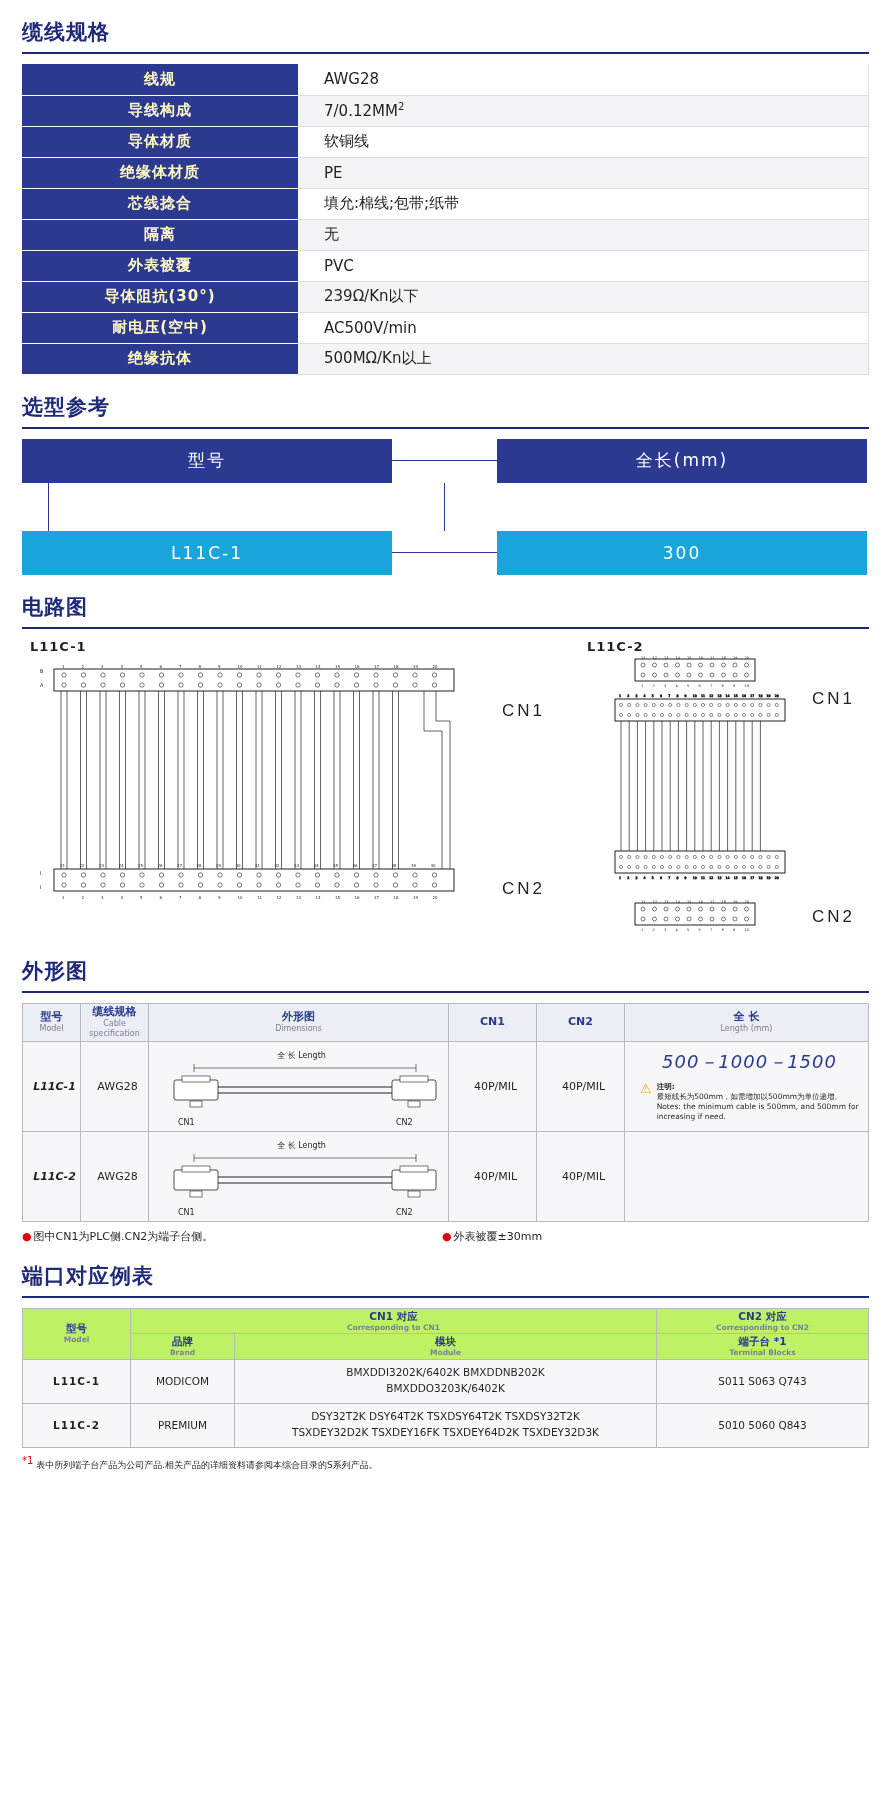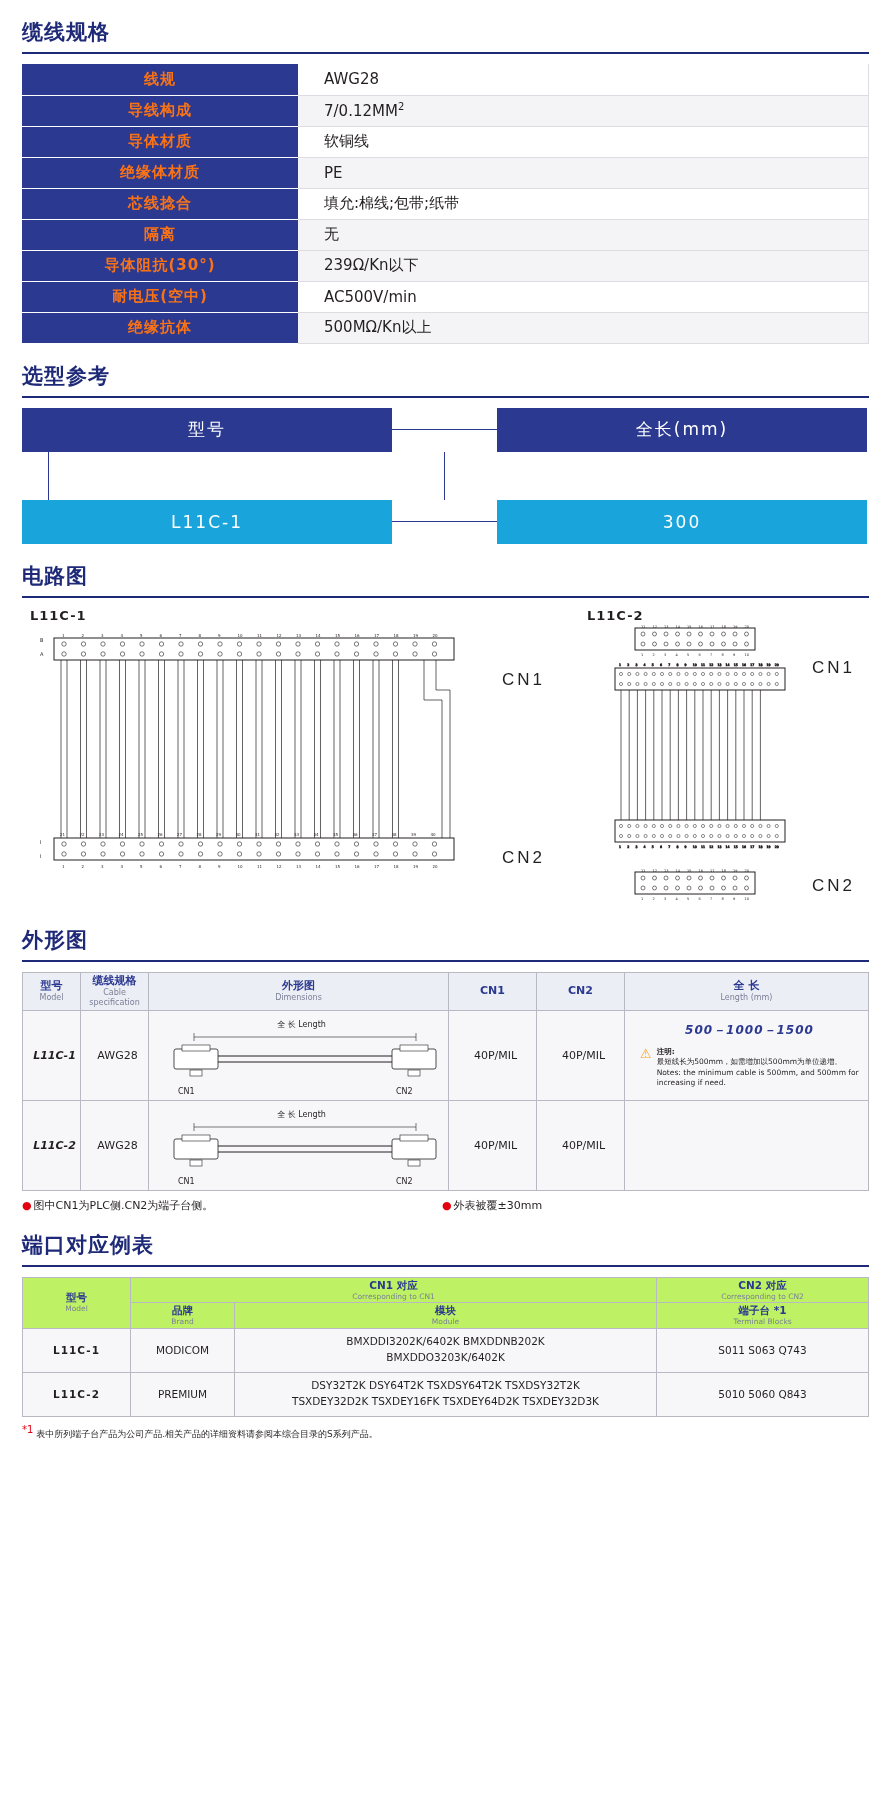--- a/index.html
+++ b/index.html
@@ -26,21 +26,21 @@
     width:100%;
     margin-bottom:10px;
   }
 
   
   table.spec { border-collapse:collapse; width:100%; table-layout:fixed; }
   table.spec td { height:31px; font-size:15px; }
   td.spec-k {
     width:276px;
     background:#2b3990;
-    color:#f97316;
+    color:#fef9c3;
     text-align:center;
     font-weight:bold;
     border-bottom:1px solid #ffffff;
     letter-spacing:1px;
   }
   td.spec-v {
     padding-left:26px;
     color:#231f20;
     border-bottom:1px solid #dcdce2;
     border-right:1px solid #dcdce2;
@@ -96,38 +96,38 @@
     background:#eceef5;
     color:#2b3990;
     font-weight:bold;
     height:38px;
     line-height:1.25;
   }
   table.dim th .en { display:block; font-weight:normal; font-size:8px; color:#7a8096; }
   table.dim td { height:90px; background:#f7f7f9;padding-left:7px; }
   td.model-c { font-style:italic; font-weight:bold; font-size:13px; color:#2b3990; background:#eceef5; }
   td.awg { font-size:12px; }
-  .len-big { font-style:italic; font-weight:bold; font-size:12px; color:#2b3990; letter-spacing:1px; }
+  .len-big { font-style:italic; font-weight:normal; font-size:18px; color:#2b3990; letter-spacing:1px; }
   .warn { display:flex; align-items:flex-start; gap:5px; margin-top:8px; padding:0 8px; text-align:left; }
   .warn .tri { color:#f6a21d; font-size:13px; line-height:1; }
   .warn .wtxt { font-size:7.5px; line-height:1.35; color:#231f20; }
   .warn .wtxt b { color:#231f20; }
 
   .legend { display:flex; margin-top:7px; font-size:11px; color:#231f20; }
   .legend .dot { color:#e3000f; margin-right:2px; }
   .legend .a { width:420px; }
 
   
   table.port { border-collapse:collapse; width:100%; table-layout:fixed; }
   table.port th, table.port td {
     border:1px solid #b9b9c4;
     font-size:10.5px; color:#231f20; text-align:center; vertical-align:middle;
   }
   table.port th { background:#bef264; color:#2b3990; font-weight:bold; line-height:1.25; }
-  table.port th .en { display:block; font-weight:normal; font-size:7.5px; color:#7a8096; }
+  table.port th .en { display:block; font-weight:bold; font-size:7.5px; color:#7a8096; }
   table.port td { height:44px; background:#f7f7f9; }
   td.pmodel { font-weight:bold; font-size:13px; color:#231f20; letter-spacing:1px; }
   td.mods { text-align:left; padding:4px 8px; font-size:9.5px; line-height:1.5; }
   td.tb { font-size:9.5px; }
   .footnote { font-size:9px; color:#231f20; margin-top:7px; }
   .footnote sup { color:#e3000f; }
 </style>
 </head>
 <body>
 
@@ -154,20 +154,24 @@
         <td class="spec-k">绝缘体材质</td>
         <td class="spec-v">PE</td>
       </tr>
       <tr>
         <td class="spec-k">芯线捻合</td>
         <td class="spec-v">填允:棉线;包带;纸带</td>
       </tr>
       <tr class="alt">
         <td class="spec-k">隔离</td>
         <td class="spec-v">无</td>
+      </tr>
+      <tr>
+        <td class="spec-k">外表被覆</td>
+        <td class="spec-v">PVC</td>
       </tr>
       <tr class="alt">
         <td class="spec-k">导体阻抗(30°)</td>
         <td class="spec-v">239Ω/Kn以下</td>
       </tr>
       <tr>
         <td class="spec-k">耐电压(空中)</td>
         <td class="spec-v">AC500V/min</td>
       </tr>
       <tr class="alt">

